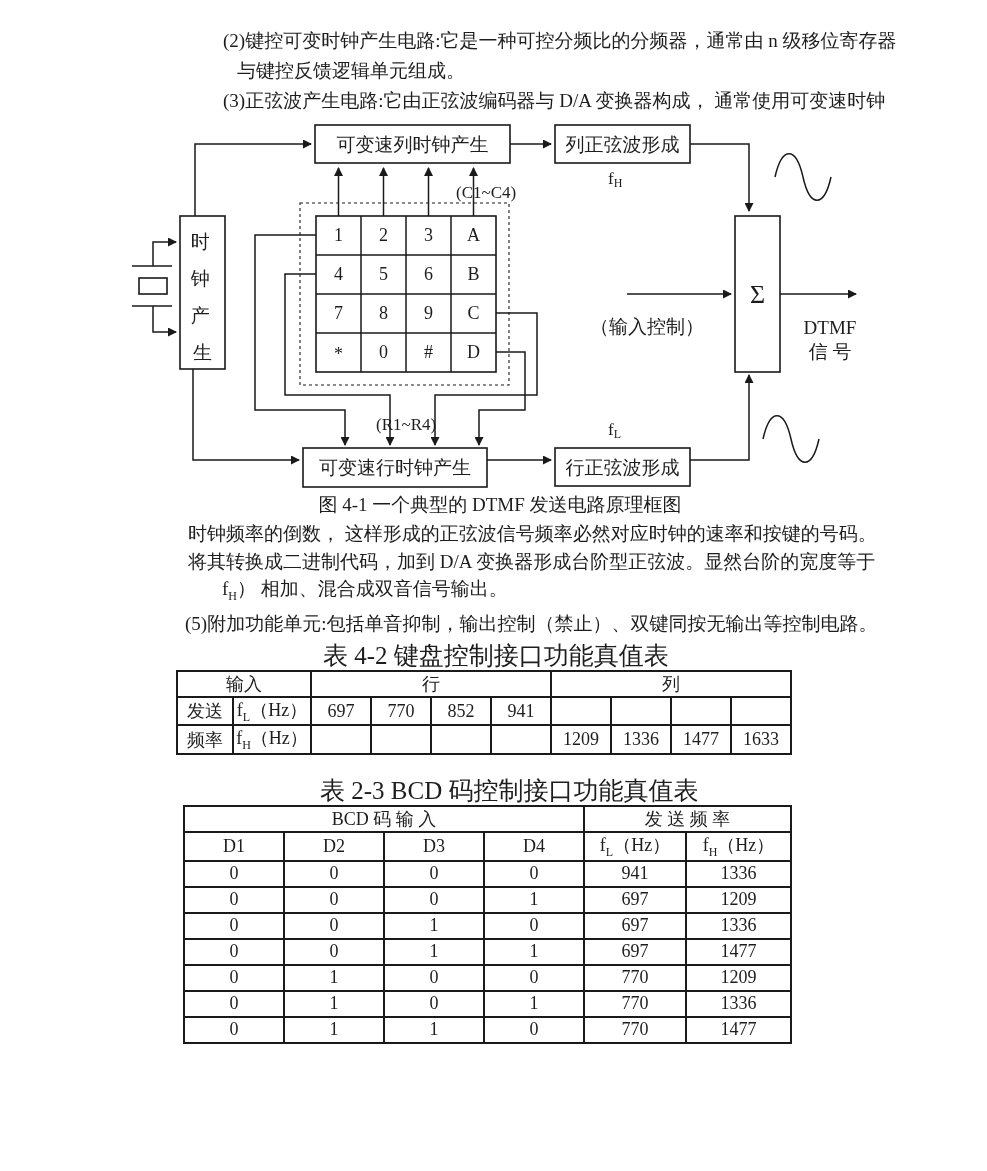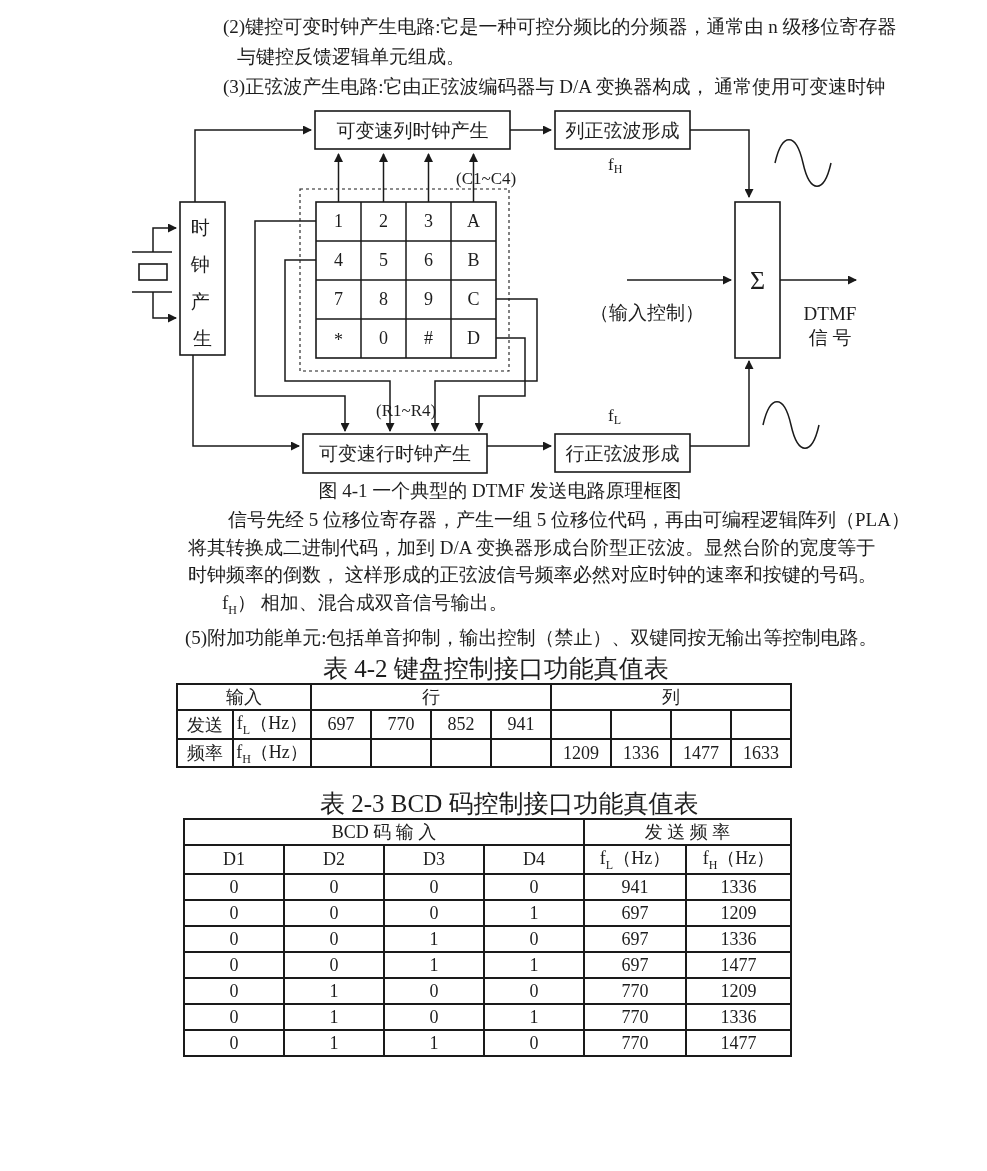--- a/index.html
+++ b/index.html
@@ -1,21 +1,21 @@
 <!DOCTYPE html>
 <html><head>
 <meta charset="utf-8">
 <style>
   html,body{margin:0;padding:0}
   body{
     width:987px;height:1171px;background:#ffffff;overflow:hidden;
     font-family:"Liberation Serif","DejaVu Serif",serif;color:#1d1d1d;
   }
   .line{white-space:nowrap;font-size:19px;line-height:30px}
-  .intro{padding-top:12px}
+  .intro{padding-top:26px}
   .intro .l0{margin-left:223px}
   .intro .l1{margin-left:237px}
   .intro .l2{margin-left:223px}
   .fig{margin:4px 0 0 130px;width:740px}
   .fig svg{display:block}
   .caption{width:740px;text-align:center;font-size:19px;line-height:26px}
   .bodytext{margin-top:2px}
   .bodytext .line{line-height:27.5px}
   .b0{margin-left:228px}.b1{margin-left:188px}.b2{margin-left:188px}.b3{margin-left:185px}
   .b4{margin-left:222px}.b5{margin-left:185px}.b6{margin-left:195px}.b7{margin-left:168px}
@@ -148,23 +148,22 @@
     <text class="t17" x="478" y="64"><tspan>f</tspan><tspan class="t12" dy="3">H</tspan></text>
     <text class="t17" x="478" y="315"><tspan>f</tspan><tspan class="t12" dy="3">L</tspan></text>
     <text class="t19 mid" x="517" y="213">（输入控制）</text>
     <text class="t19 mid" x="700" y="214">DTMF</text>
     <text class="t19 mid" x="700" y="238">信 号</text>
   </svg>
   <div class="caption">图 4-1 一个典型的 DTMF 发送电路原理框图</div>
 </div>
 
 <div class="bodytext">
-  <div class="line b0">信号先经 5 位移位寄存器，产生一组 5 位移位代码，再由可编程逻辑阵列（PLA）</div>
+  <div class="line b2">时钟频率的倒数， 这样形成的正弦波信号频率必然对应时钟的速率和按键的号码。</div>
   <div class="line b1">将其转换成二进制代码，加到 D/A 变换器形成台阶型正弦波。显然台阶的宽度等于</div>
-  <div class="line b2">时钟频率的倒数， 这样形成的正弦波信号频率必然对应时钟的速率和按键的号码。</div>
   <div class="line b4">f<sub>H</sub>） 相加、混合成双音信号输出。</div>
   <div class="line b5">(5)附加功能单元:包括单音抑制，输出控制（禁止）、双键同按无输出等控制电路。</div>
 </div>
 
 <div id="t42-title" class="tbl-title">表 4-2 键盘控制接口功能真值表</div>
 <table id="t42">
   <colgroup>
       <col style="width:56px">
       <col style="width:78px">
       <col style="width:60px">

